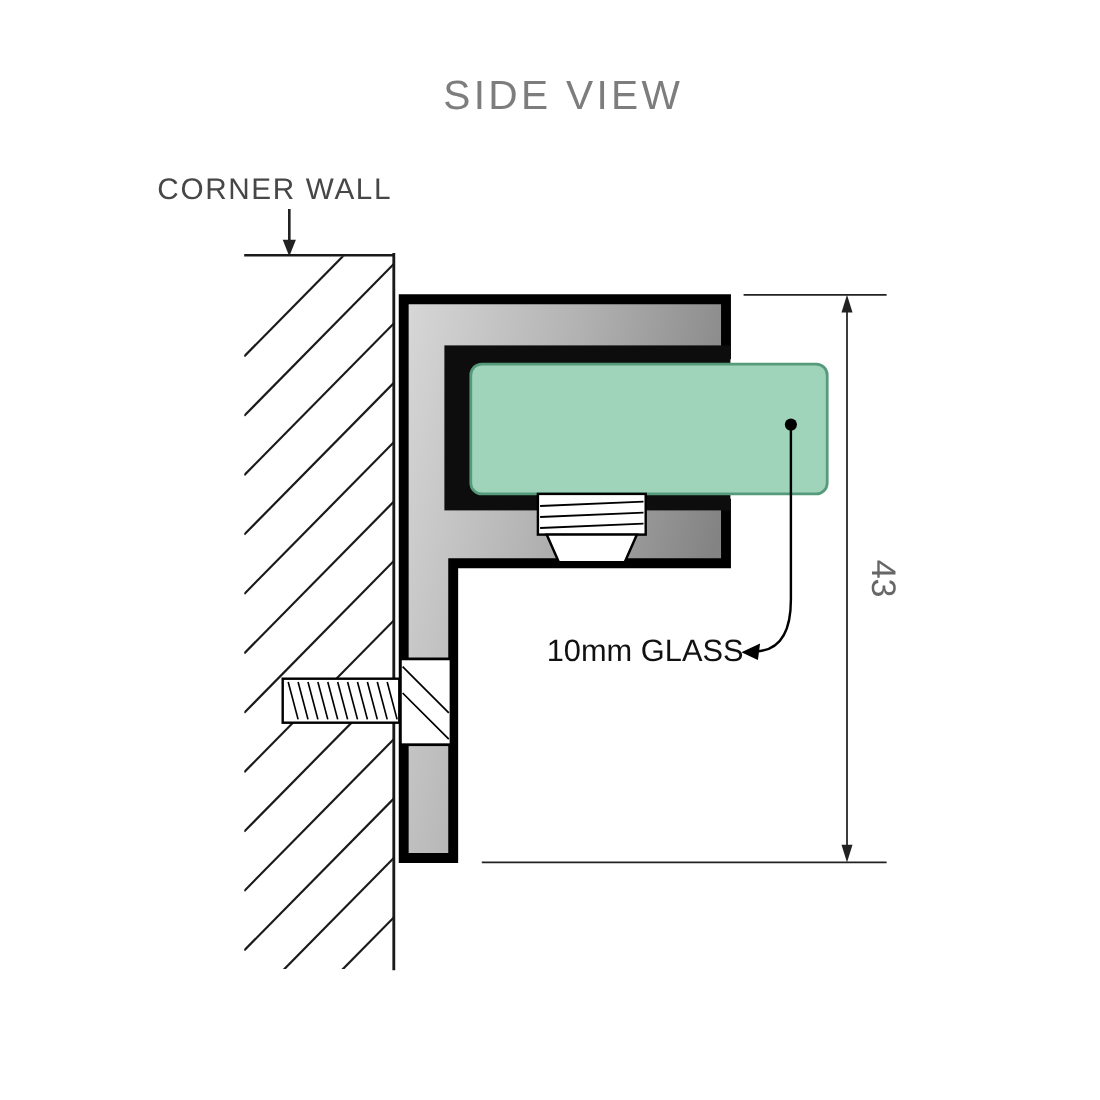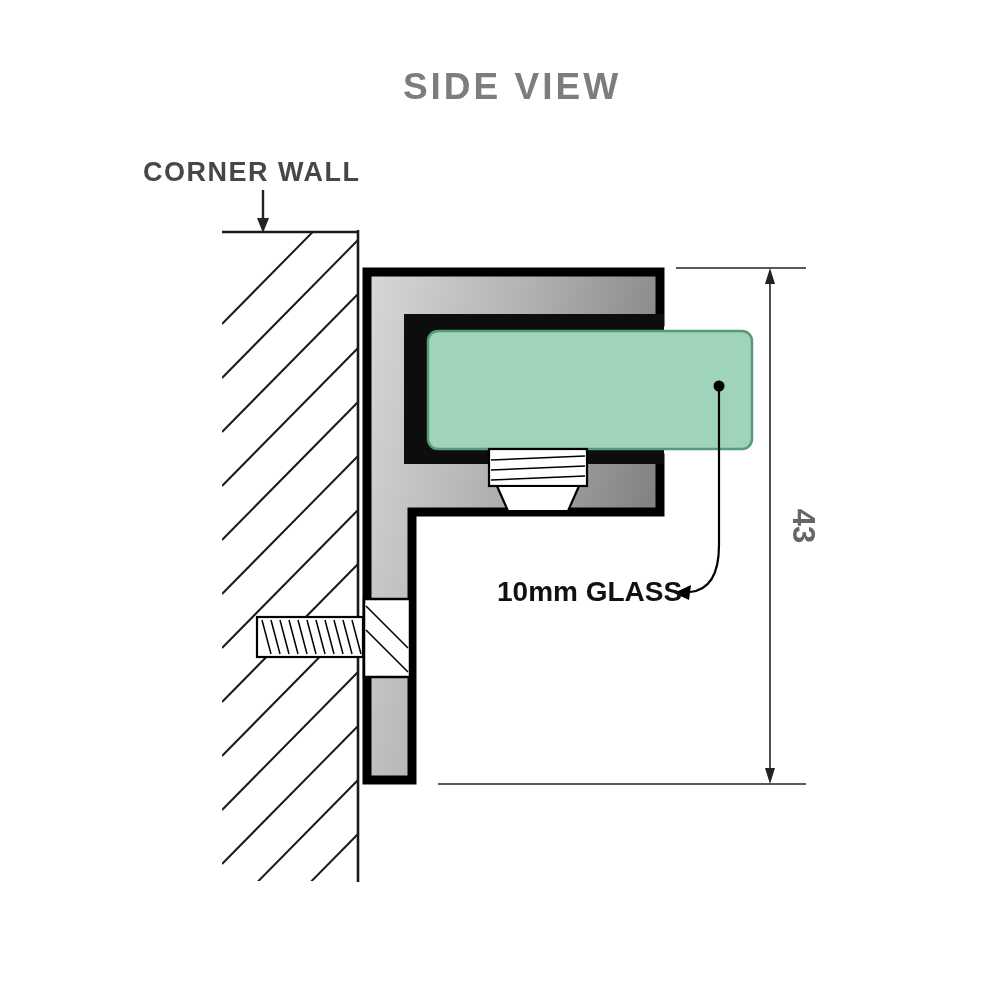--- a/index.html
+++ b/index.html
@@ -2,21 +2,20 @@
 <html><head>
 <meta charset="utf-8">
 <style>
   html, body { margin: 0; padding: 0; background: #ffffff; }
   .canvas {
     width: 1000px; height: 1000px;
     position: relative;
     background: #ffffff;
     font-family: "Liberation Sans", sans-serif;
     overflow: hidden;
-    font-weight: bold;
   }
   svg { display: block; }
   text { font-family: "Liberation Sans", sans-serif; }
   .title-text { font-size: 37px; letter-spacing: 3px; }
   .wall-label-text { font-size: 27px; letter-spacing: 1.5px; }
   .glass-label-text { font-size: 28px; fill: #111111; }
   .dim-text { font-size: 31px; }
   .thin { stroke: #222222; stroke-width: 1.6px; }
 </style>
 </head>

